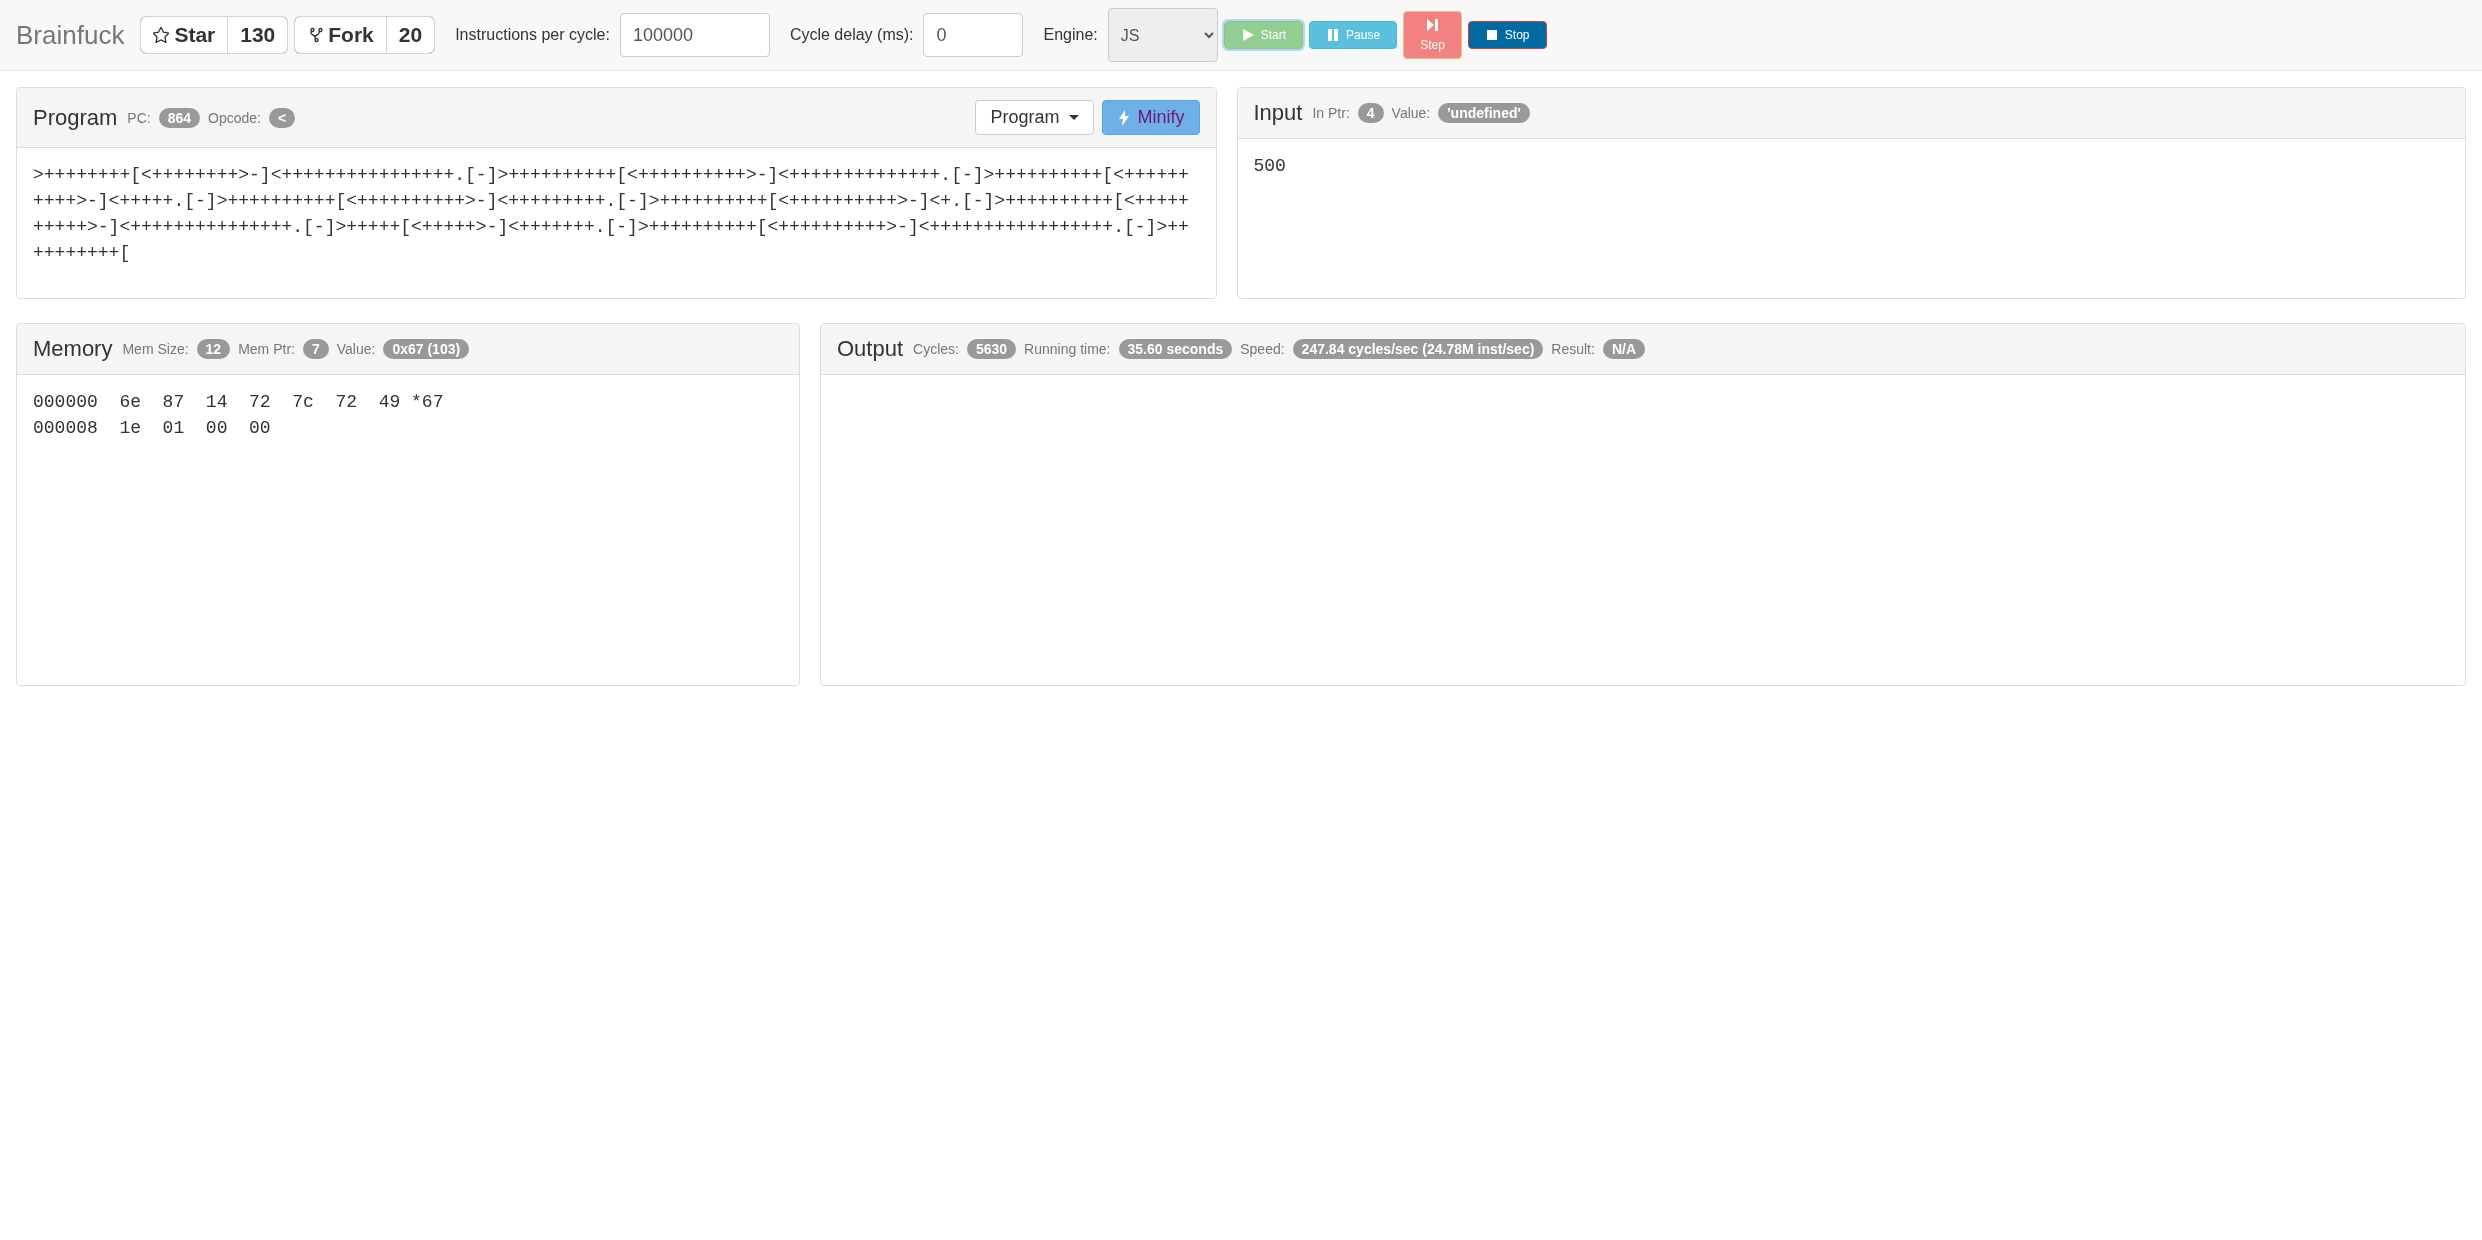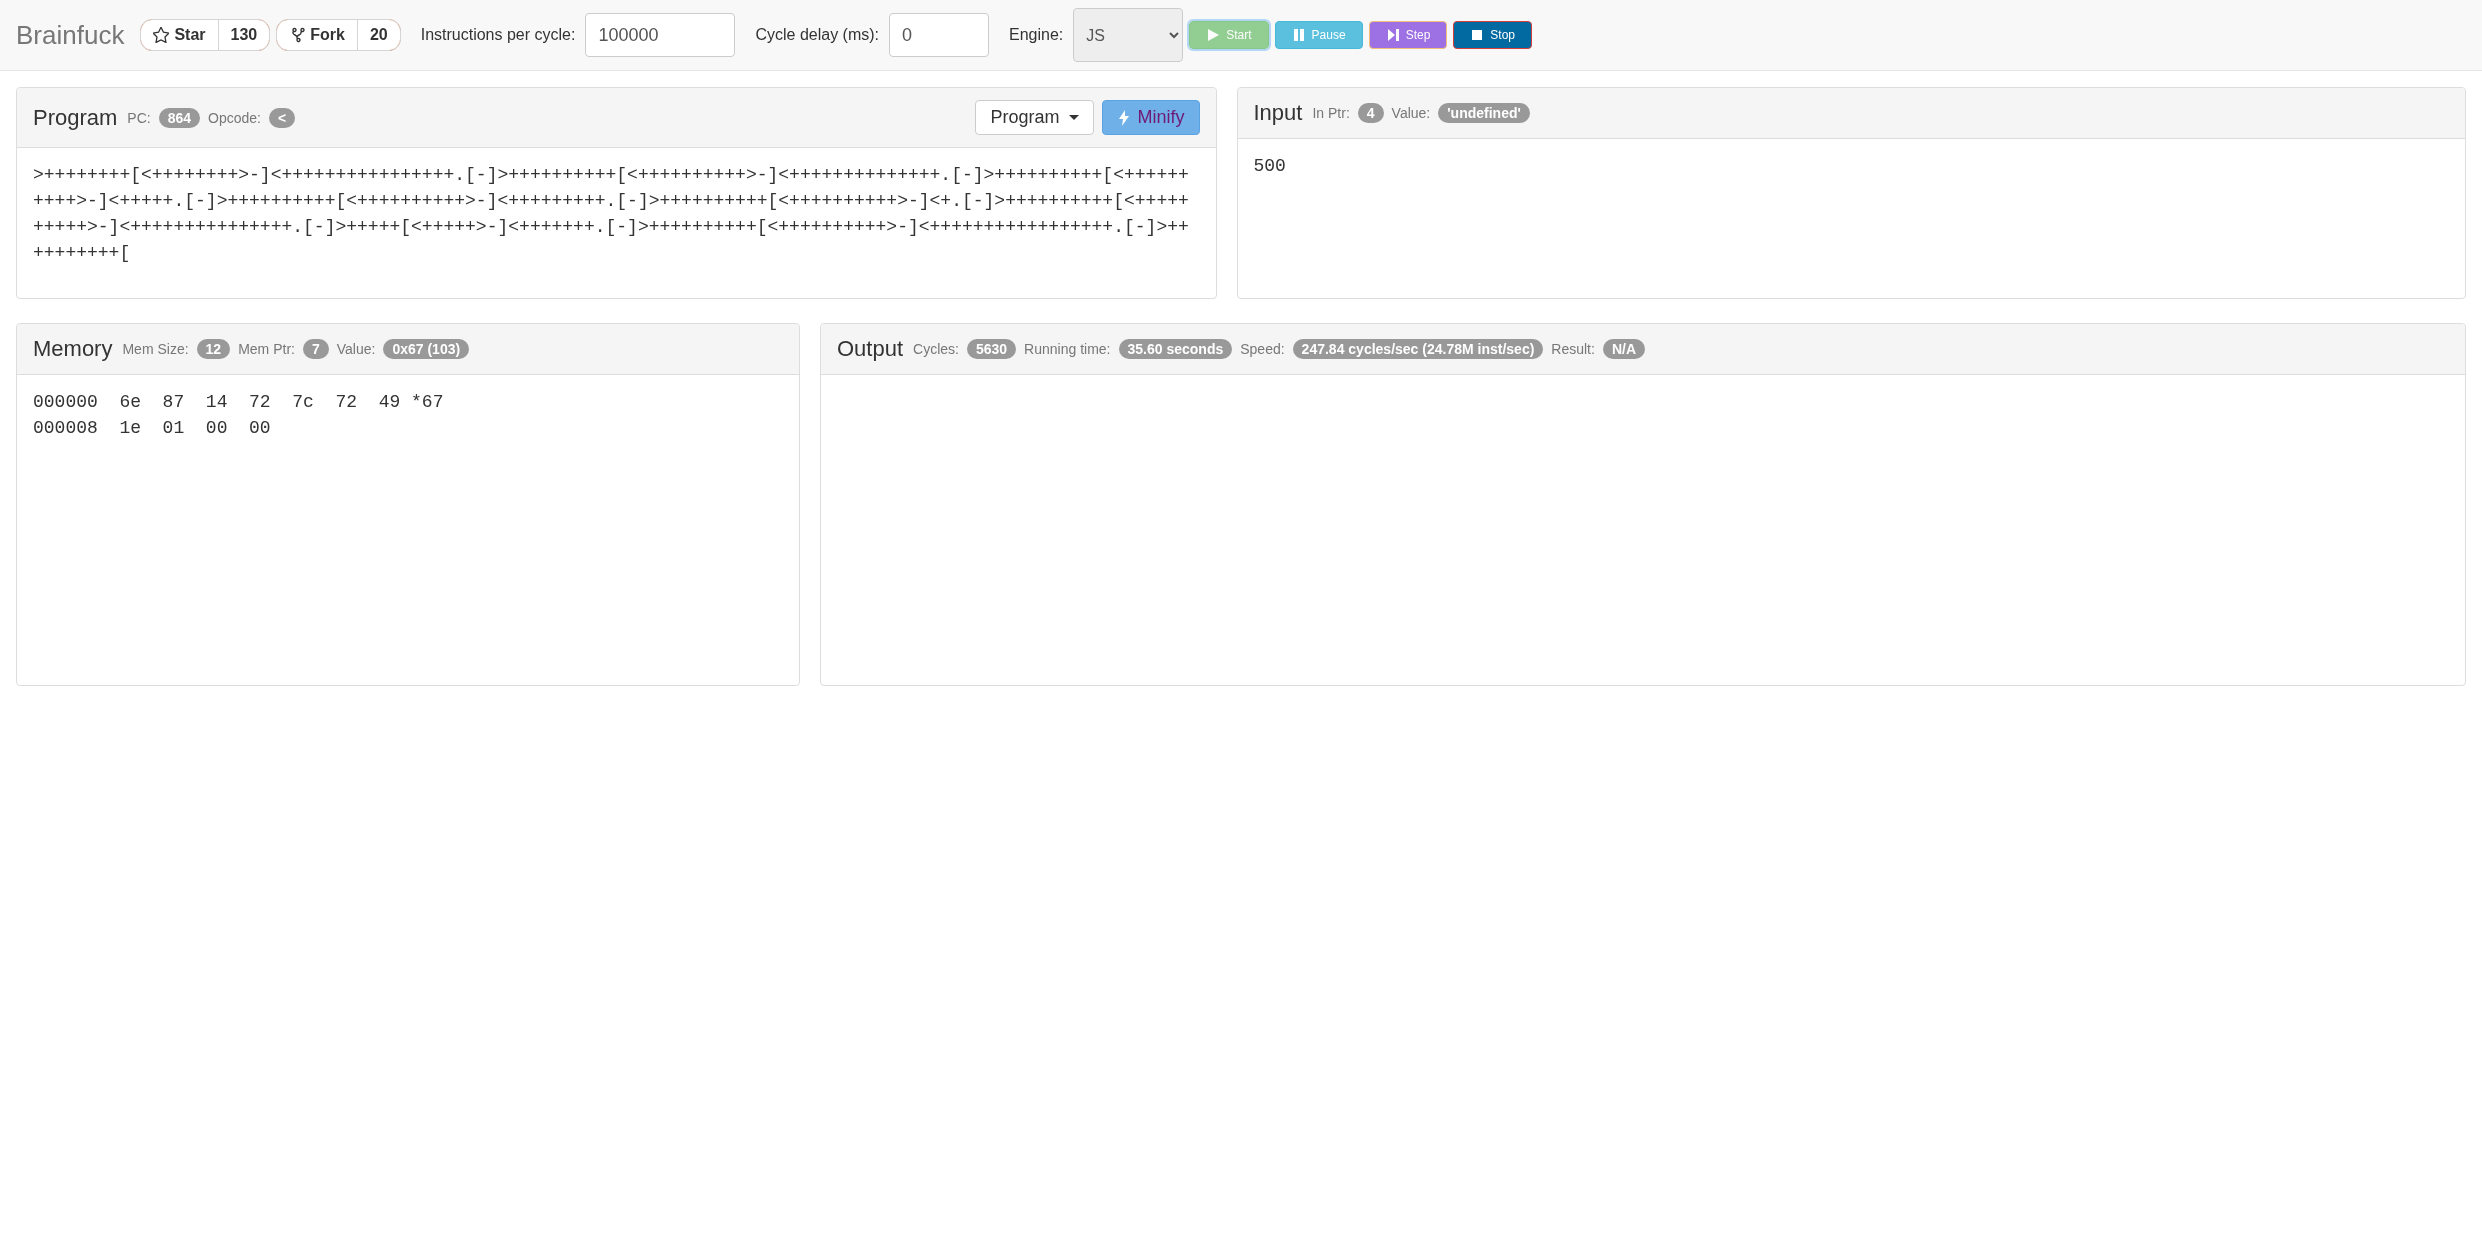--- a/index.html
+++ b/index.html
@@ -21,24 +21,24 @@
   }
   .brand {
     font-size: 26px;
     color: #777;
     margin-right: 10px;
     font-weight: 400;
   }
   .gh-btn-group {
     display: inline-flex;
     border: 1px solid #d5d5d5;
-    border-radius: 12px;
+    border-radius: 6px;
     overflow: hidden;
     background: #c2410c;
-    font-size: 16px;
+    font-size: 21px;
     font-weight: 600;
     color: #333;
   }
   .gh-btn {
     display: inline-flex;
     align-items: center;
     gap: 5px;
     padding: 6px 12px;
     background: #fff;
     cursor: pointer;
@@ -83,21 +83,21 @@
     color: #fff;
     user-select: none;
   }
   .btn-start {
     background: #5cb85c;
     border: 1px solid #4cae4c;
     outline: 2px solid #8fc4f5;
     outline-offset: 0;
   }
   .btn-pause { background: #5bc0de; border: 1px solid #46b8da; }
-  .btn-step  { background: #6d28d9; border: 1px solid #eea236; }
+  .btn-step  { background: #ef4444; border: 1px solid #eea236; flex-direction: column; }
   .btn-stop  { background: #0369a1; border: 1px solid #d43f3a; }
   .btn-disabled { opacity: 0.65; cursor: not-allowed; }
   .btn-minify { background: #6fb0e8; border:1px solid #5aa3e3; color:#701a75; font-size:18px; padding:6px 14px; }
   .btn-default {
     background:#fff; color:#333; border:1px solid #ccc;
     font-size:18px; padding:6px 14px;
   }
   .container {
     padding: 16px;
   }

